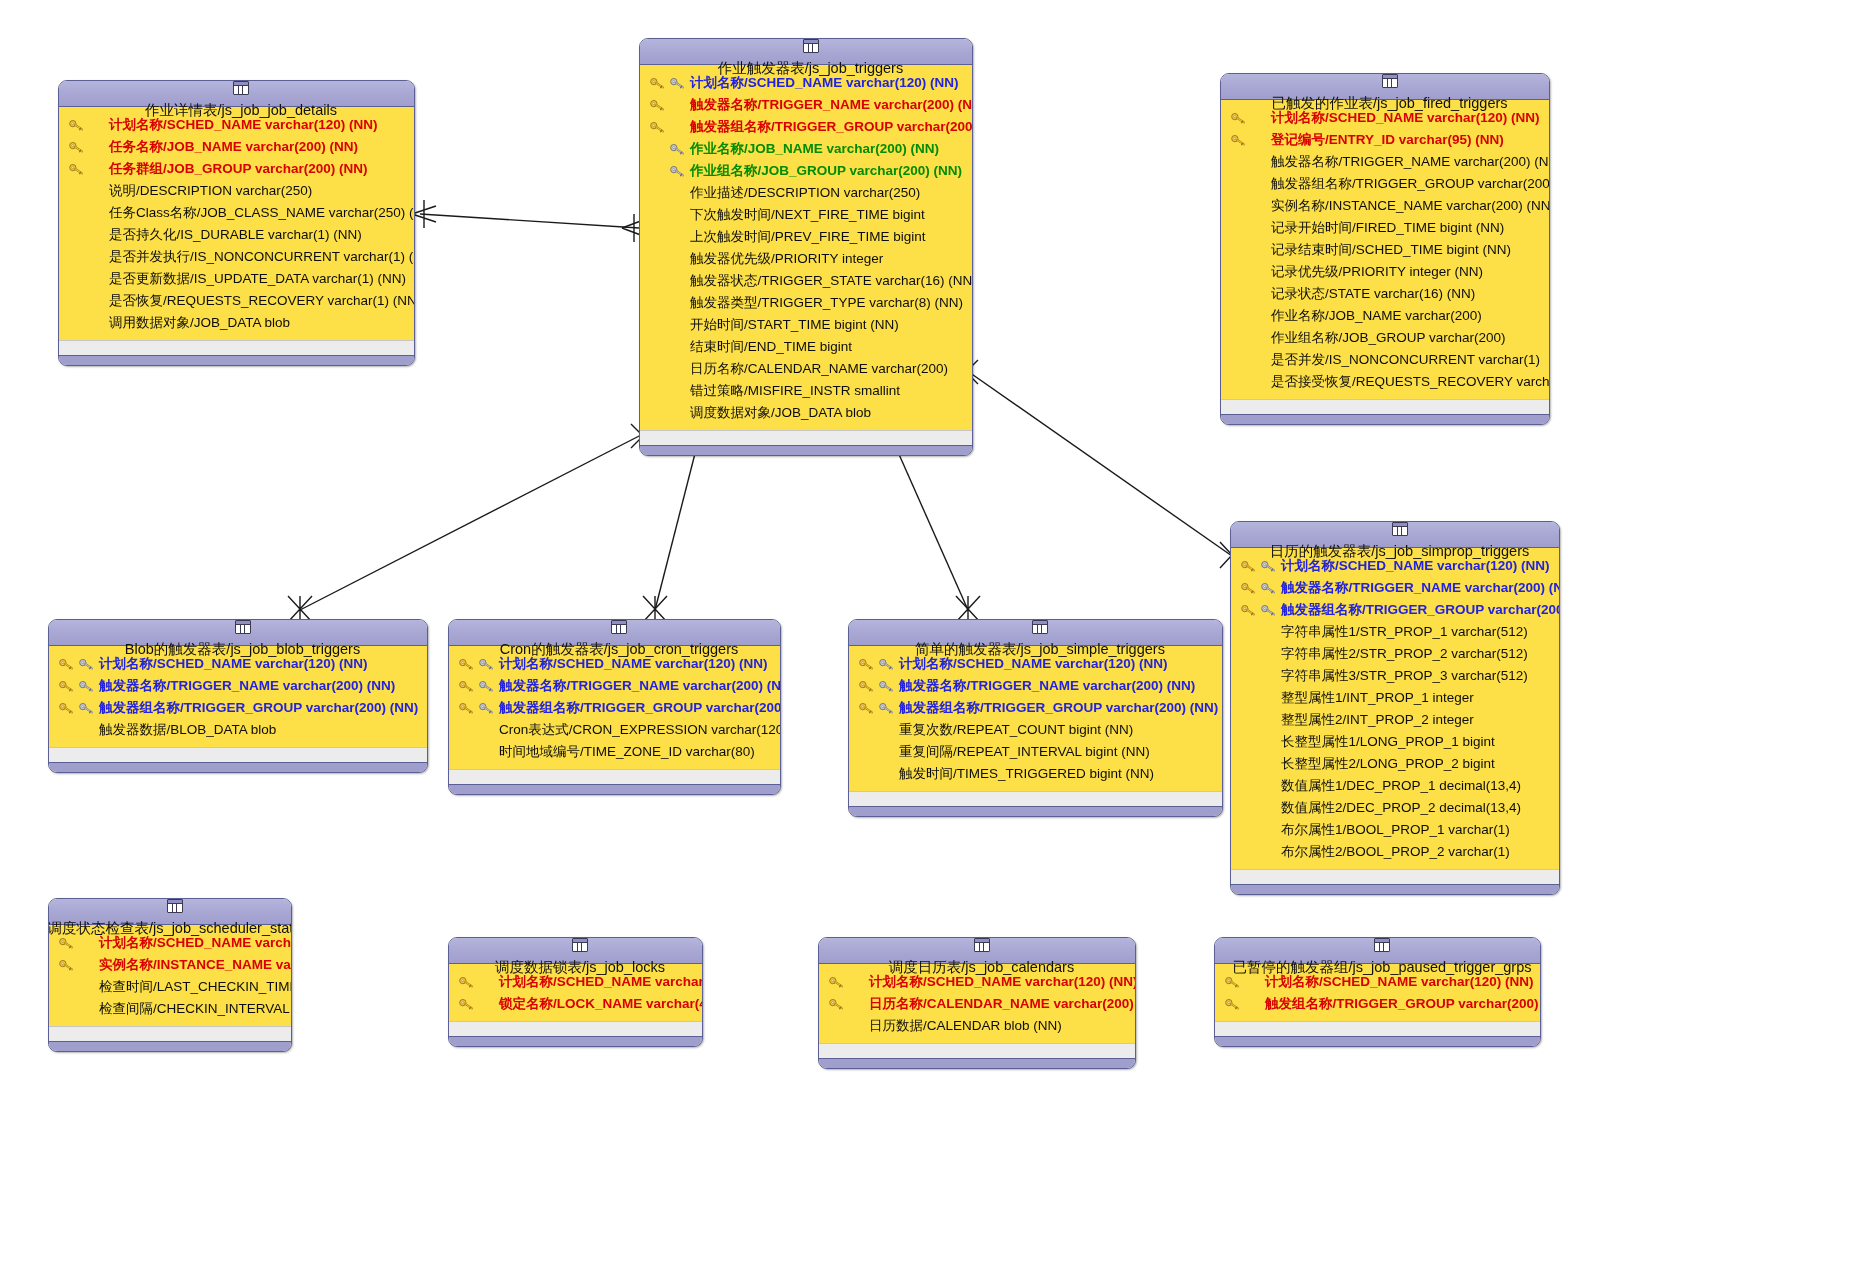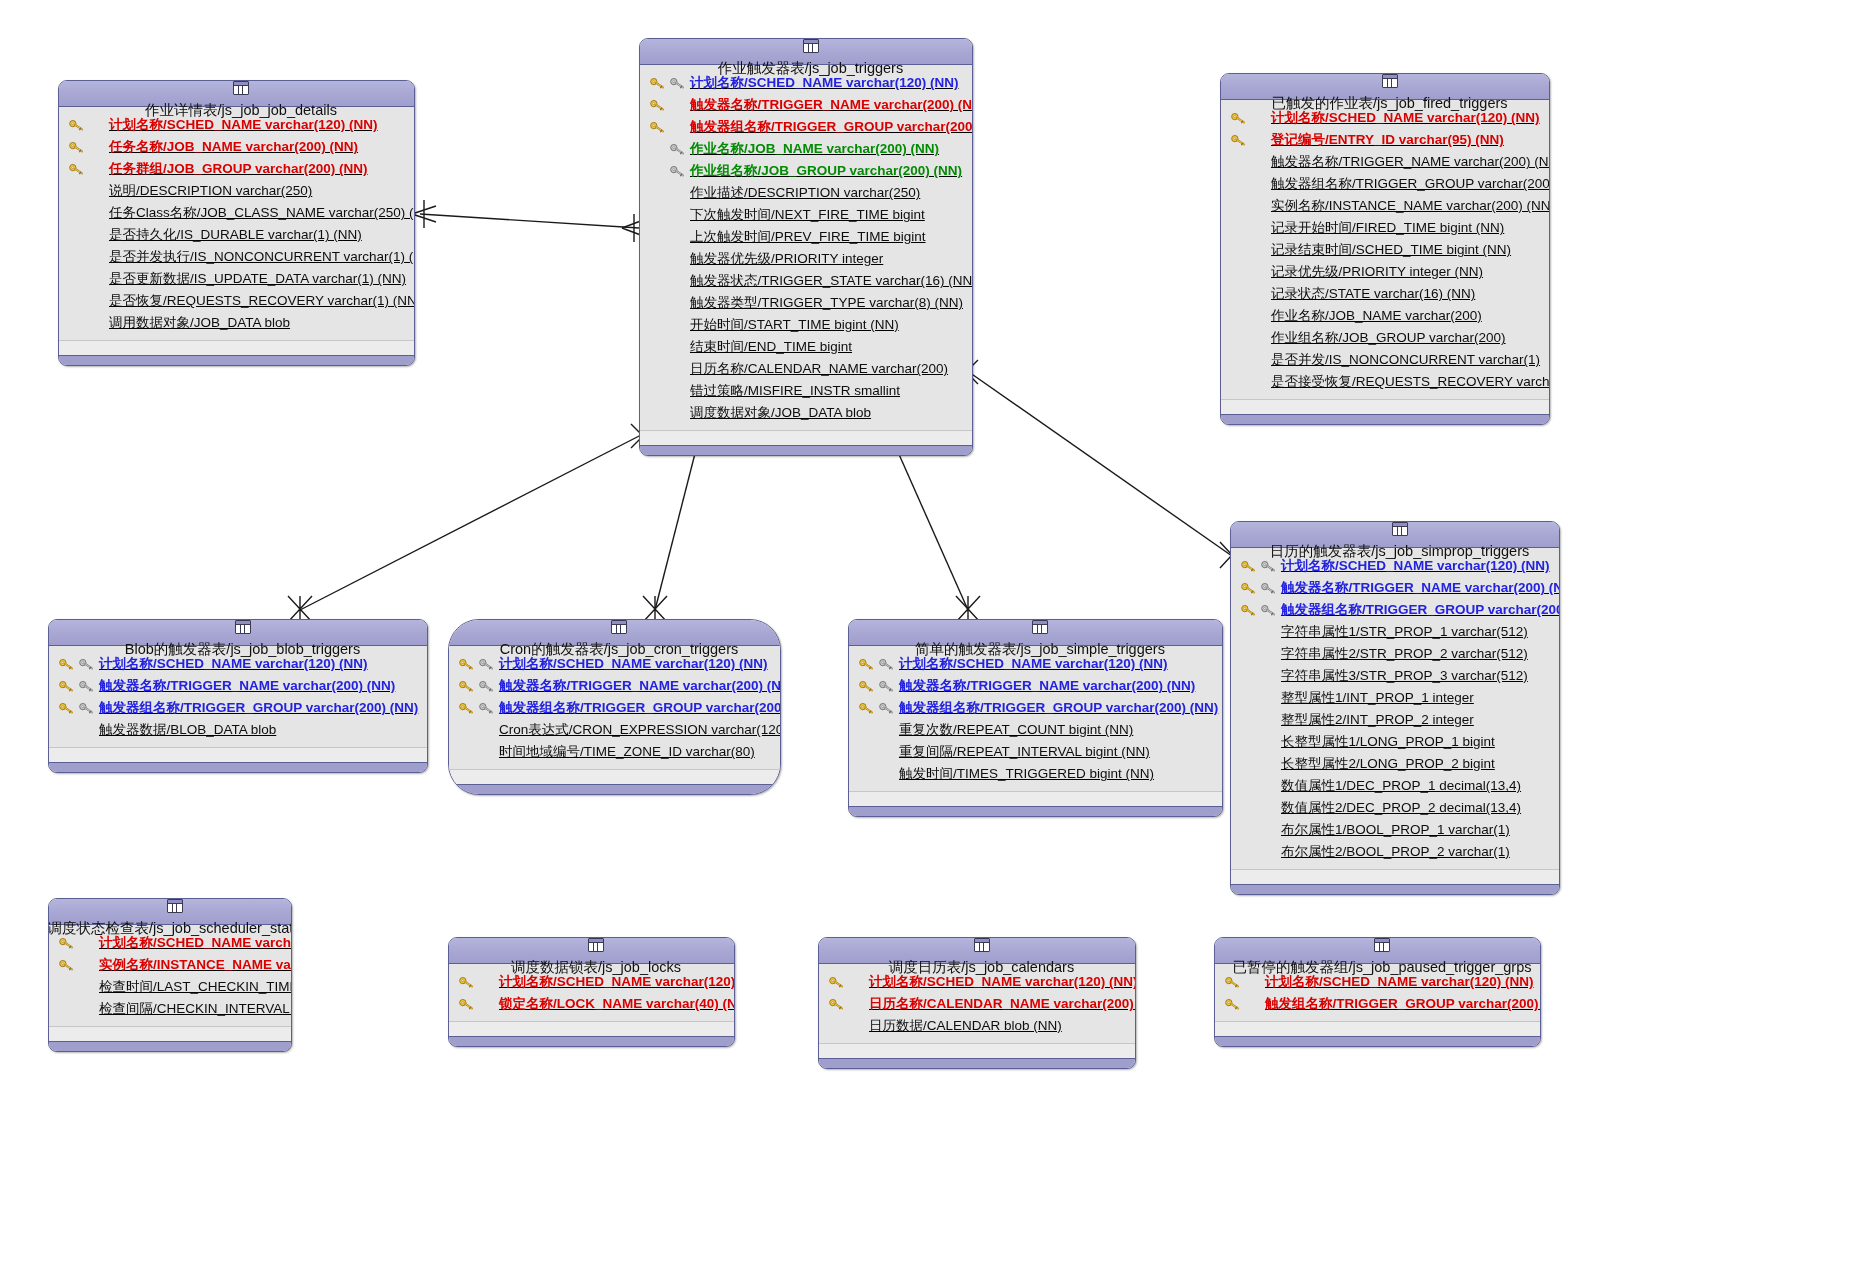--- a/index.html
+++ b/index.html
@@ -49,23 +49,22 @@
     background:#3a3a55;
     box-shadow:4px 0 0 0 #3a3a55;
   }
   .ent-title{
     font-size:14.5px;
     color:#101010;
     white-space:nowrap;
     line-height:1;
   }
   .ent-body{
-    background:#e5e5e5;
+    background:#fde047;
     padding:7px 0 6px 0;
-    text-decoration:underline;
   }
   .ent-foot-gray{
     height:14px;
     background:#ececec;
     border-top:1px solid #c6c6c6;
   }
   .ent-foot-purple{
     height:9px;
     background:#9f9ecd;
     border-top:1px solid #5b5f93;
@@ -636,21 +635,21 @@
         </div>
         <div class="col">
           <span class="keyslot"></span>
           <span class="keyslot"></span>
           <span class="col-text c-plain">触发器数据/BLOB_DATA blob</span>
         </div>
       </div>
       <div class="ent-foot-gray"></div>
       <div class="ent-foot-purple"></div>
     </div>
-    <div class="entity" style="left: 448px; top: 619px; width: 333px; border-radius: 31px;">
+    <div class="entity" style="left: 448px; top: 619px; width: 333px;">
       <div class="ent-head">
         <span class="tbl-icon"></span>
         <span class="ent-title">Cron的触发器表/js_job_cron_triggers</span>
       </div>
       <div class="ent-body">
         <div class="col">
           <span class="keyslot">
             <svg class="kicon" viewBox="0 0 16 13" xmlns="http://www.w3.org/2000/svg">
               <circle cx="4" cy="5" r="3.4" fill="#f2c53d" stroke="#9a7410" stroke-width="1"></circle>
               <circle cx="4" cy="5" r="1.1" fill="#ffffff" stroke="#9a7410" stroke-width="0.6"></circle>
@@ -853,21 +852,21 @@
         </div>
         <div class="col">
           <span class="keyslot"></span>
           <span class="keyslot"></span>
           <span class="col-text c-plain">检查间隔/CHECKIN_INTERVAL bigint (NN)</span>
         </div>
       </div>
       <div class="ent-foot-gray"></div>
       <div class="ent-foot-purple"></div>
     </div>
-    <div class="entity" style="left: 448px; top: 937px; width: 287px;">
+    <div class="entity" style="left: 448px; top: 937px; width: 255px;">
       <div class="ent-head">
         <span class="tbl-icon"></span>
         <span class="ent-title">调度数据锁表/js_job_locks</span>
       </div>
       <div class="ent-body">
         <div class="col">
           <span class="keyslot">
             <svg class="kicon" viewBox="0 0 16 13" xmlns="http://www.w3.org/2000/svg">
               <circle cx="4" cy="5" r="3.4" fill="#f2c53d" stroke="#9a7410" stroke-width="1"></circle>
               <circle cx="4" cy="5" r="1.1" fill="#ffffff" stroke="#9a7410" stroke-width="0.6"></circle>

